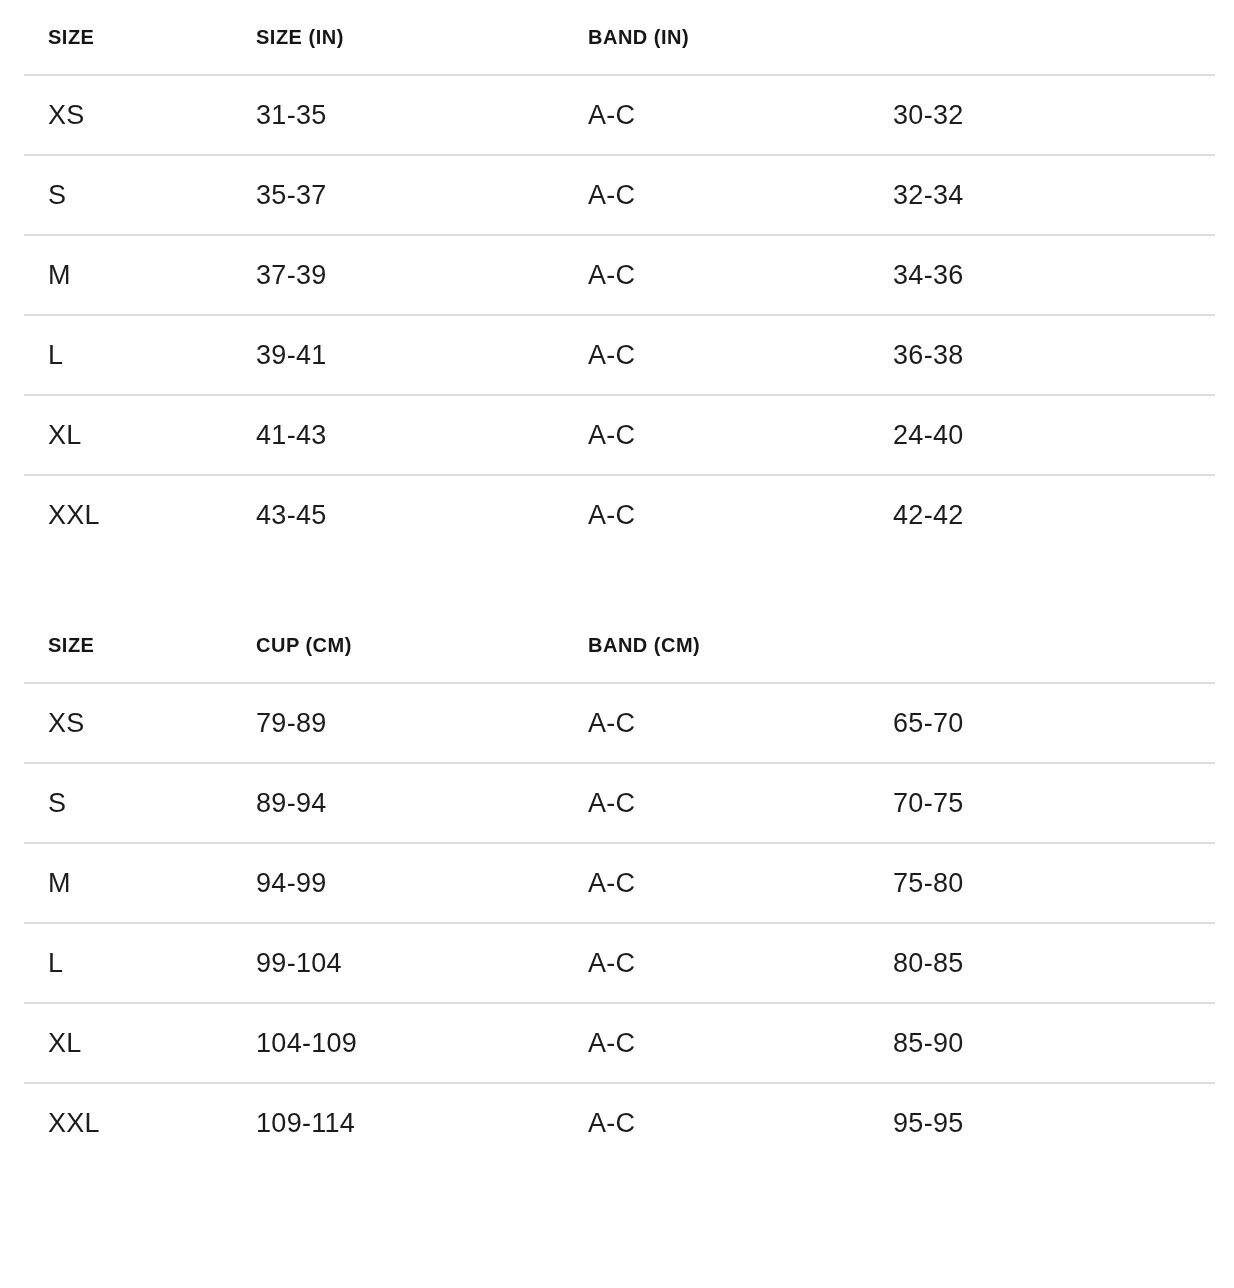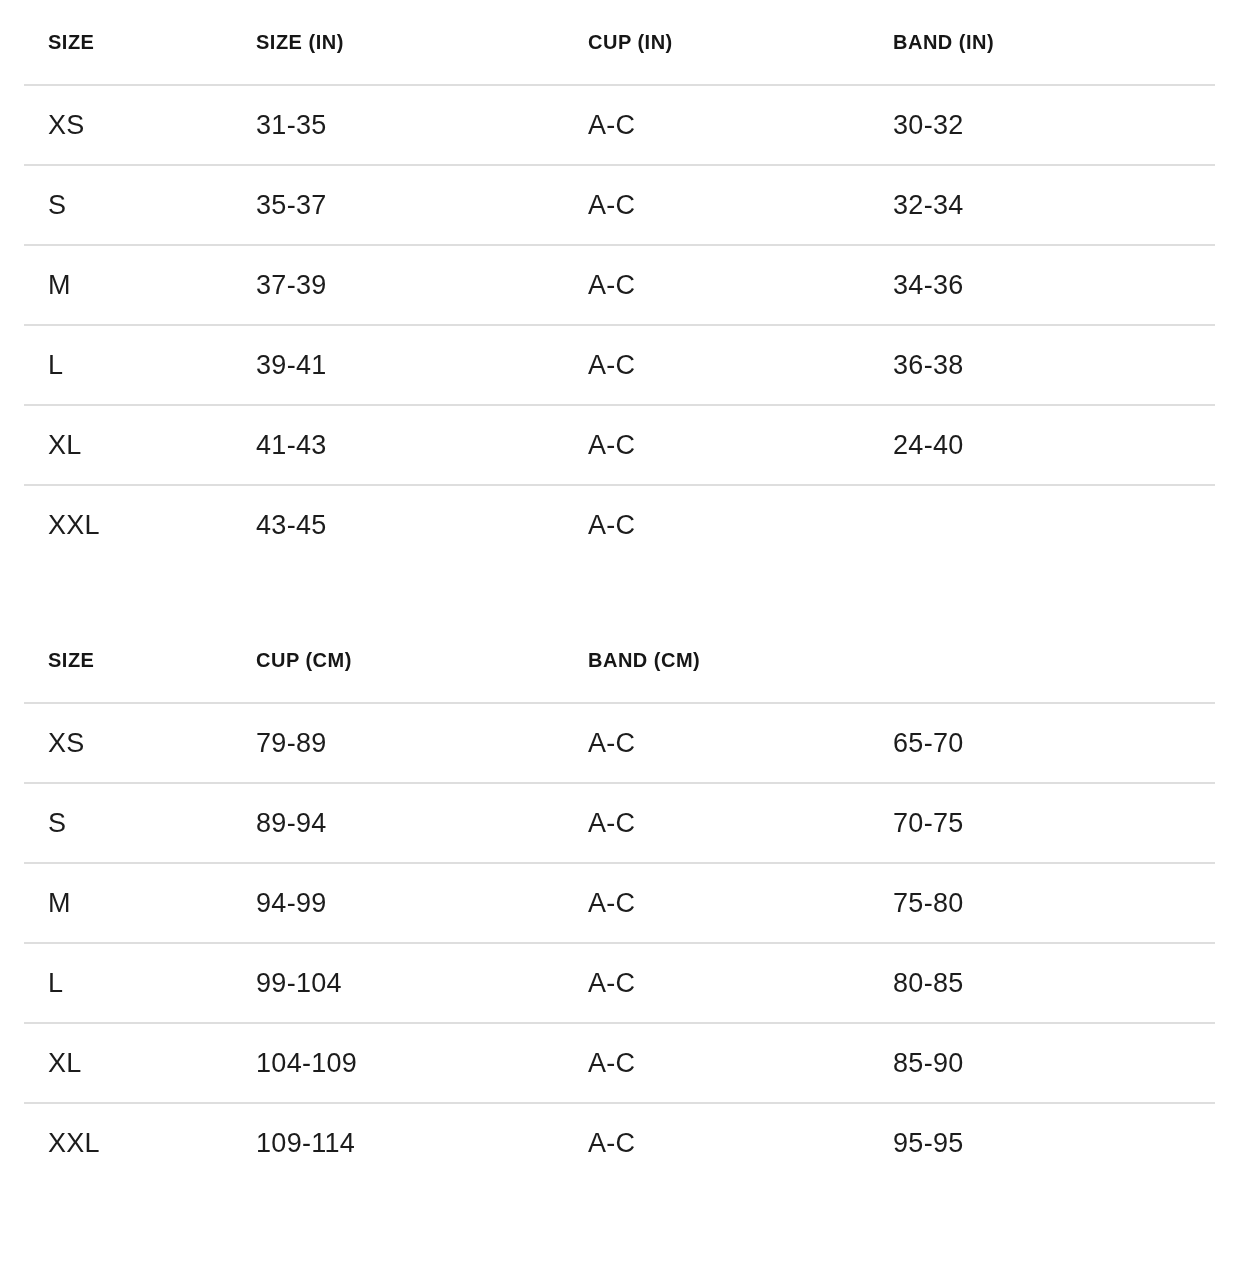--- a/index.html
+++ b/index.html
@@ -23,21 +23,21 @@
   }
   .row {
     display: grid;
     grid-template-columns: 232px 332px 305px 1fr;
     align-items: center;
     height: 80px;
     box-sizing: border-box;
     border-top: 2px solid #dedede;
   }
   .row.head {
-    height: 84px;
+    height: 74px;
     border-top: none;
   }
   .cell {
     font-size: 27px;
     font-weight: 400;
     letter-spacing: 0.3px;
     white-space: nowrap;
   }
   .cell.c0 {
     padding-left: 24px;
@@ -50,21 +50,20 @@
   }
 </style>
 </head>
 <body>
 
 <main>
   <section class="size-table in">
       <div class="row head">
         <div class="cell c0">SIZE</div>
         <div class="cell c1">SIZE (IN)</div>
-        <div class="cell c2">CUP (IN)</div>
         <div class="cell c3">BAND (IN)</div>
       </div>
       <div class="row">
         <div class="cell c0">XS</div>
         <div class="cell c1">31-35</div>
         <div class="cell c2">A-C</div>
         <div class="cell c3">30-32</div>
       </div>
       <div class="row">
         <div class="cell c0">S</div>
@@ -87,20 +86,21 @@
       <div class="row">
         <div class="cell c0">XL</div>
         <div class="cell c1">41-43</div>
         <div class="cell c2">A-C</div>
         <div class="cell c3">24-40</div>
       </div>
       <div class="row">
         <div class="cell c0">XXL</div>
         <div class="cell c1">43-45</div>
         <div class="cell c2">A-C</div>
+        <div class="cell c3">42-42</div>
       </div>
     </section>
   <section class="size-table cm">
       <div class="row head">
         <div class="cell c0">SIZE</div>
         <div class="cell c2">CUP (CM)</div>
         <div class="cell c3">BAND (CM)</div>
       </div>
       <div class="row">
         <div class="cell c0">XS</div>

